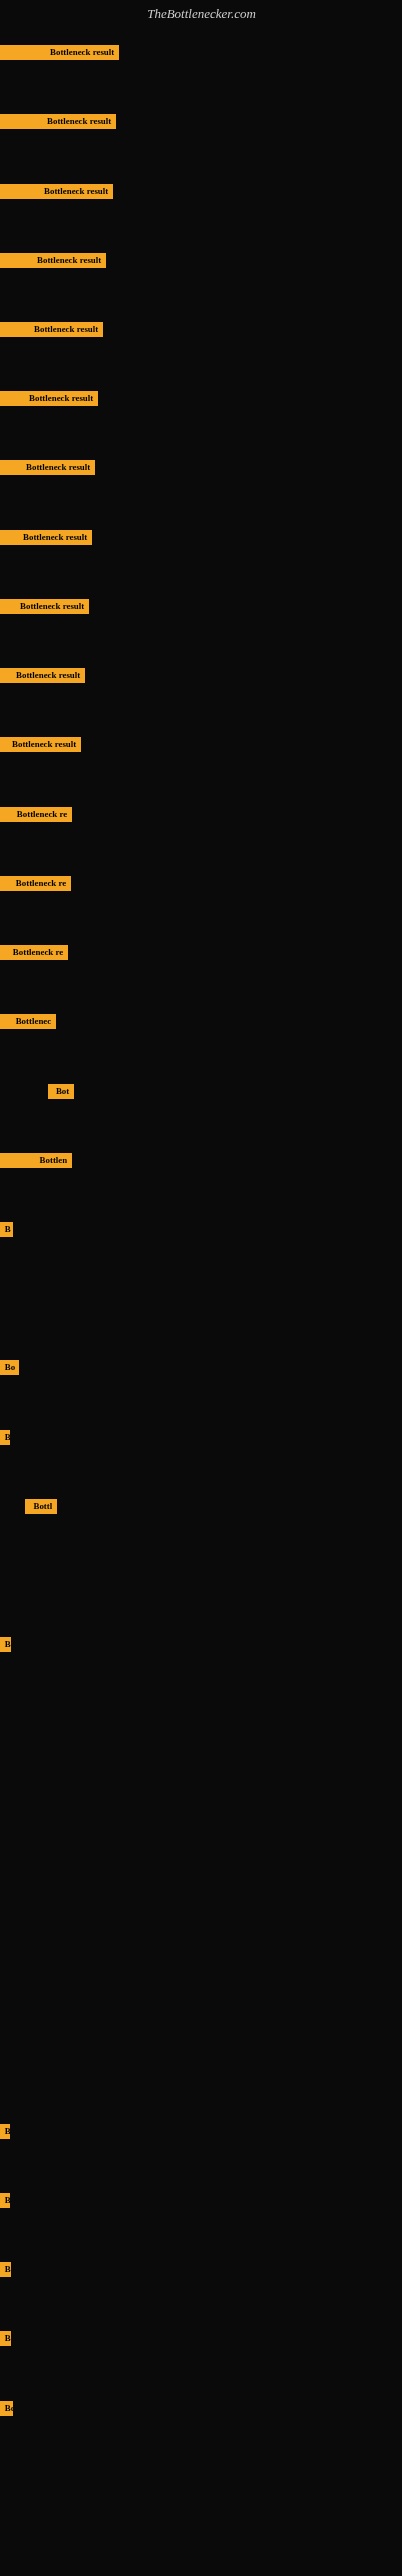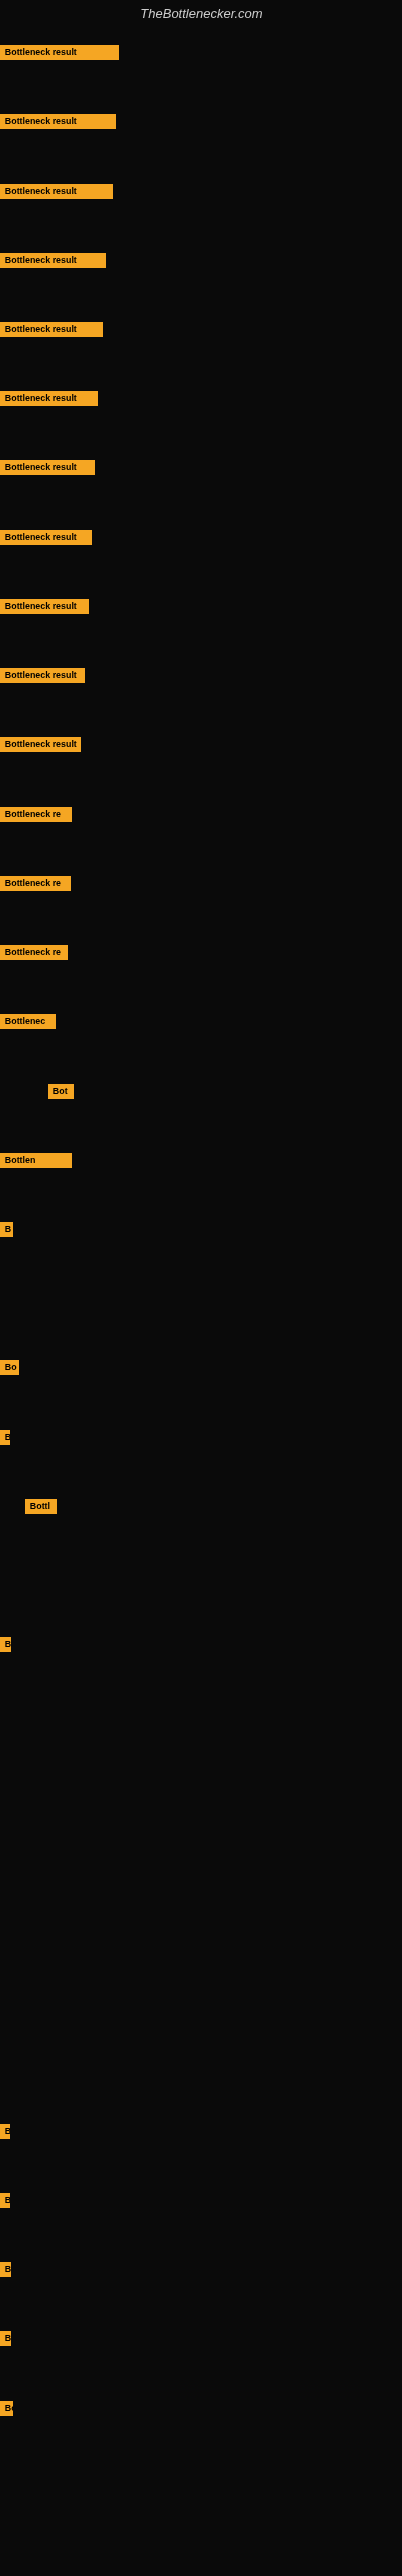--- a/index.html
+++ b/index.html
@@ -1,18 +1,19 @@
 <!DOCTYPE html>
 <html style="font-size:13px"><head>
   <meta charset="utf-8">
   <style>
     * {
       margin: 0;
       padding: 0;
       box-sizing: border-box;
+      font-family: Liberation Serif, serif;
     }
 
     body {
       background-color: #0a0a0a;
       font-family: Arial, sans-serif;
       width: 403px;
       min-height: 2576px;
       position: relative;
       overflow-x: hidden;
     }
@@ -23,20 +24,21 @@
       font-size: 13px;
       padding: 6.4px 0;
       font-style: italic;
     }
 
     .bottleneck-item {
       position: absolute;
       left: 0;
       display: flex;
       align-items: center;
+      text-align: right;
     }
 
     .bottleneck-badge {
       background-color: #f5a623;
       color: #000000;
       font-size: 8.9px;
       font-weight: bold;
       padding: 2.4px 4.8px;
       white-space: nowrap;
       overflow: hidden;

